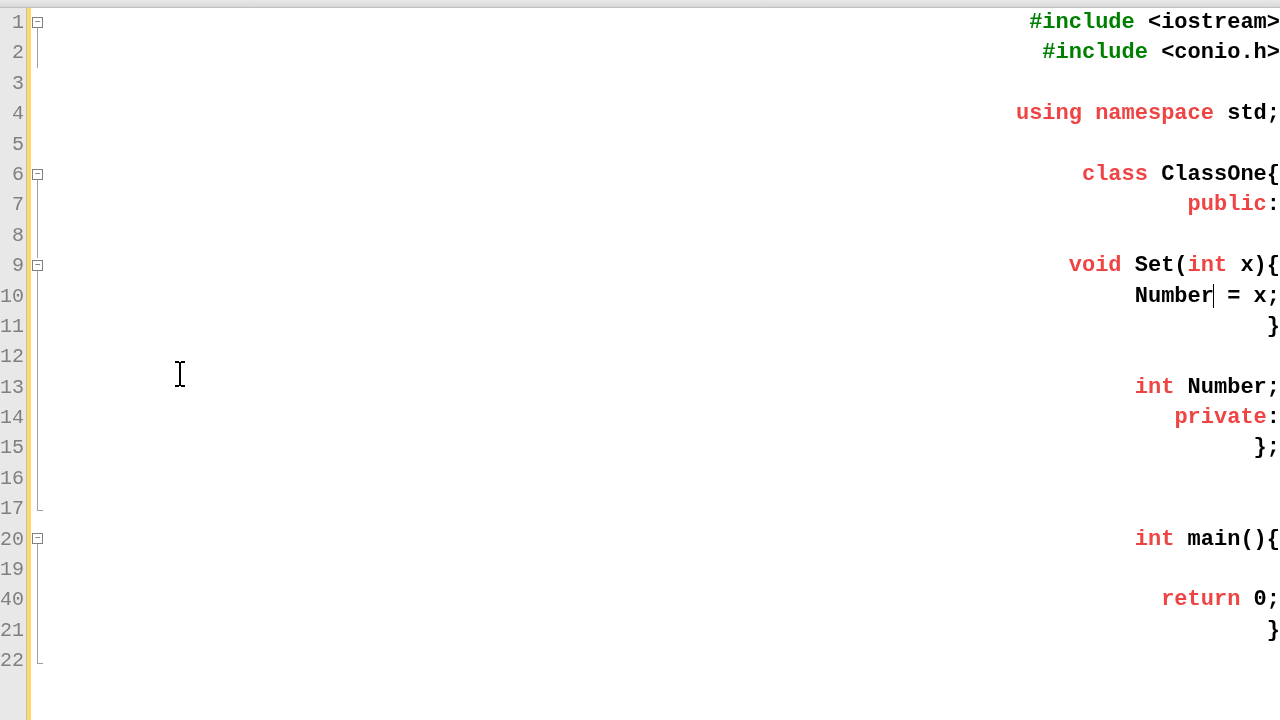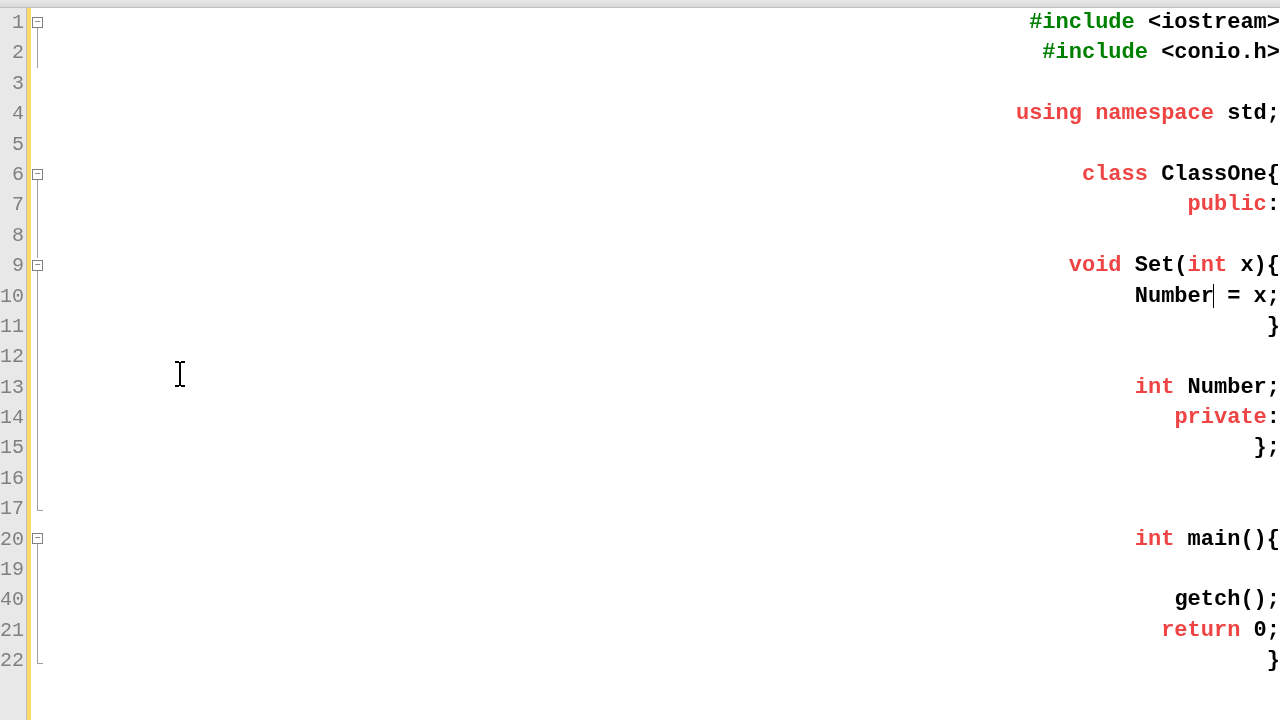--- a/index.html
+++ b/index.html
@@ -167,21 +167,20 @@
     <div class="line"><span class="kw-plain">    Number</span><span class="caret"></span><span class="kw-plain"> = x;</span></div>
     <div class="line"><span class="kw-plain">    }</span></div>
     <div class="line"><span class="kw-plain"></span></div>
     <div class="line"><span class="kw-blue">int </span><span class="kw-plain">Number;</span></div>
     <div class="line"><span class="kw-blue">private</span><span class="kw-plain">:</span></div>
     <div class="line"><span class="kw-plain">};</span></div>
     <div class="line"><span class="kw-plain"></span></div>
     <div class="line"><span class="kw-plain"></span></div>
     <div class="line"><span class="kw-blue">int </span><span class="kw-plain">main(){</span></div>
     <div class="line"><span class="kw-plain"></span></div>
-    <div class="line"><span class="kw-plain">getch();</span></div>
     <div class="line"><span class="kw-blue">return </span><span class="kw-plain">0;</span></div>
     <div class="line"><span class="kw-plain">}</span></div>
 
     <div class="ibeam" style="left:128px; top:352px;">
       <svg width="14" height="28" viewBox="0 0 14 28">
         <path d="M2 2 H6 M8 2 H12 M7 2 V26 M2 26 H6 M8 26 H12" stroke="#000" stroke-width="2" fill="none"></path>
       </svg>
     </div>
   </div>
 </div>

